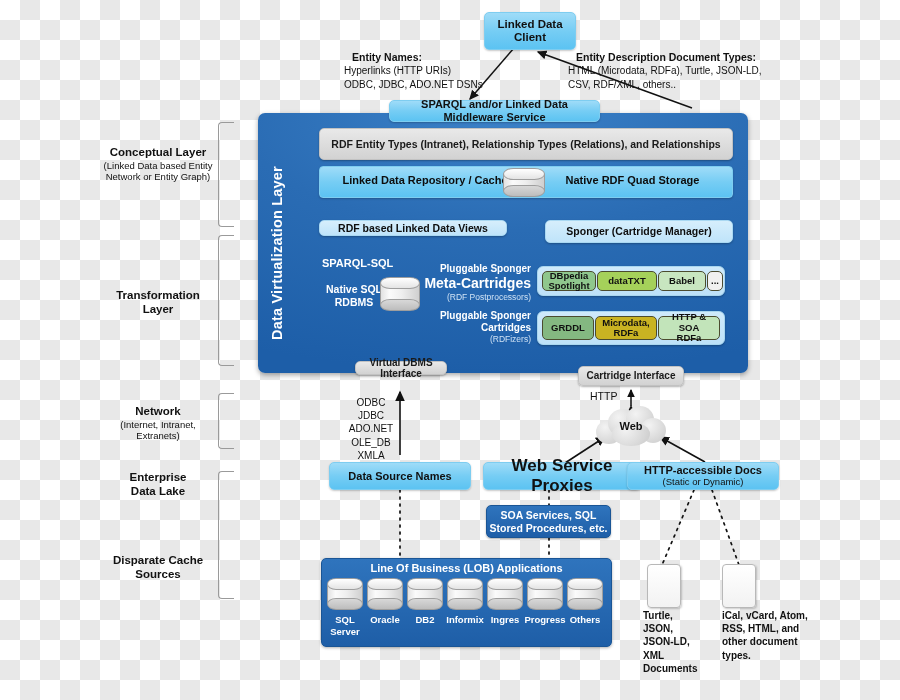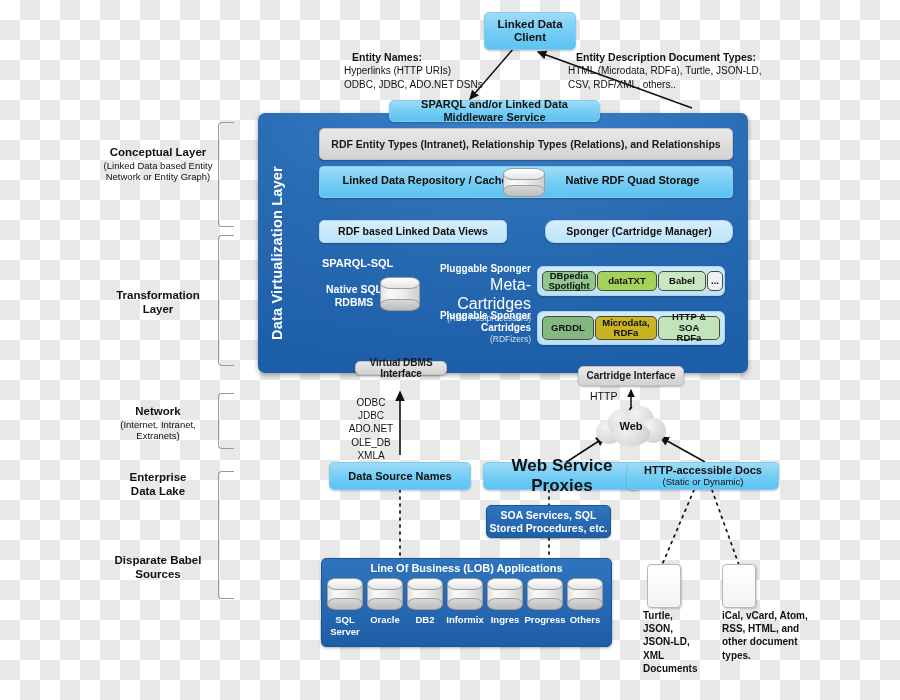--- a/index.html
+++ b/index.html
@@ -212,41 +212,41 @@
 
   <div class="box cyan" style="left:319px;top:166px;width:414px;height:32px;border-radius:4px;"></div>
   <div class="abs" style="left:330px;top:174px;width:190px;text-align:center;font-weight:bold;font-size:11px;color:#0d0d0d;">Linked Data Repository / Cache</div>
   <div class="abs" style="left:540px;top:174px;width:185px;text-align:center;font-weight:bold;font-size:11px;color:#0d0d0d;">Native RDF Quad Storage</div>
   <div class="cyl" style="left:503px;top:168px;width:42px;height:29px;">
     <div class="body"></div>
       <div class="top"></div>
       <div class="bot"></div>
   </div>
 
-  <div class="box paleblue" style="left:319px;top:220px;width:188px;height:23px;font-size:10.5px;">
+  <div class="box paleblue" style="left:319px;top:220px;width:188px;height:16px;font-size:10.5px;">
     <span>RDF based Linked Data Views</span>
   </div>
-  <div class="box paleblue" style="left:545px;top:220px;width:188px;height:23px;font-size:10.5px;border-radius:9px;">
+  <div class="box paleblue" style="left:545px;top:220px;width:188px;height:23px;font-size:10.5px;">
     <span>Sponger (Cartridge Manager)</span>
   </div>
 
   <div class="abs" style="left:322px;top:257px;font-weight:bold;font-size:11px;color:#fff;">SPARQL-SQL</div>
   <div class="abs" style="left:318px;top:283px;width:72px;text-align:center;font-weight:bold;font-size:10.5px;color:#fff;line-height:1.2;">
     <div>Native SQL</div>
     <div>RDBMS</div>
   </div>
   <div class="cyl" style="left:380px;top:277px;width:40px;height:34px;">
     <div class="body"></div>
       <div class="top"></div>
       <div class="bot"></div>
   </div>
 
   <div class="abs" style="left:424px;top:263px;width:107px;text-align:right;color:#fff;line-height:1.2;">
     <div style="font-weight:bold;font-size:10px;">Pluggable Sponger</div>
-    <div style="font-weight:normal;font-size:16px;">Meta-Cartridges</div>
+    <div style="font-weight:bold;font-size:14px;">Meta-Cartridges</div>
     <div style="font-size:8.5px;color:#cfe2f5;">(RDF Postprocessors)</div>
   </div>
 
   <div class="chipwrap" id="meta-chips" style="left:537px;top:266px;width:188px;height:30px;">
       <div class="chip" style="background: linear-gradient(rgb(143, 199, 141) 0%, rgb(143, 199, 141) 100%); width: 54px;">
         <div style="line-height: 1.1;">
           <div>DBpedia</div>
           <div>Spotlight</div>
         </div>
       </div>
@@ -428,18 +428,18 @@
     <div class="sub">Extranets)</div>
   </div>
   <div class="bracket" style="left:218px;top:393px;width:16px;height:56px;"></div>
 
   <div class="layer-label" style="left:88px;top:471px;width:140px;">
     <div class="ttl">Enterprise</div>
     <div class="ttl">Data Lake</div>
   </div>
 
   <div class="layer-label" style="left:88px;top:554px;width:140px;">
-    <div class="ttl">Disparate Babel</div>
+    <div class="ttl">Disparate Cache</div>
     <div class="ttl">Sources</div>
   </div>
   <div class="bracket" style="left:218px;top:471px;width:16px;height:128px;"></div>
 
 </div>
 
 </body></html>

